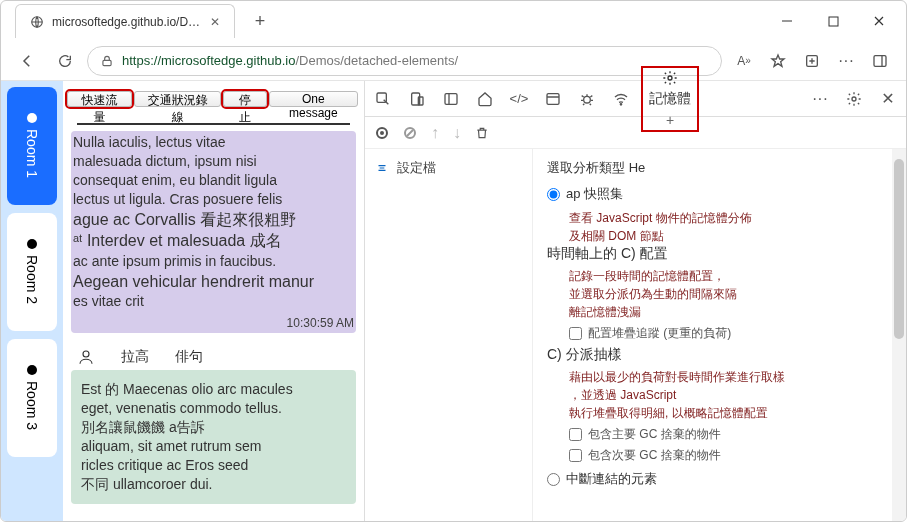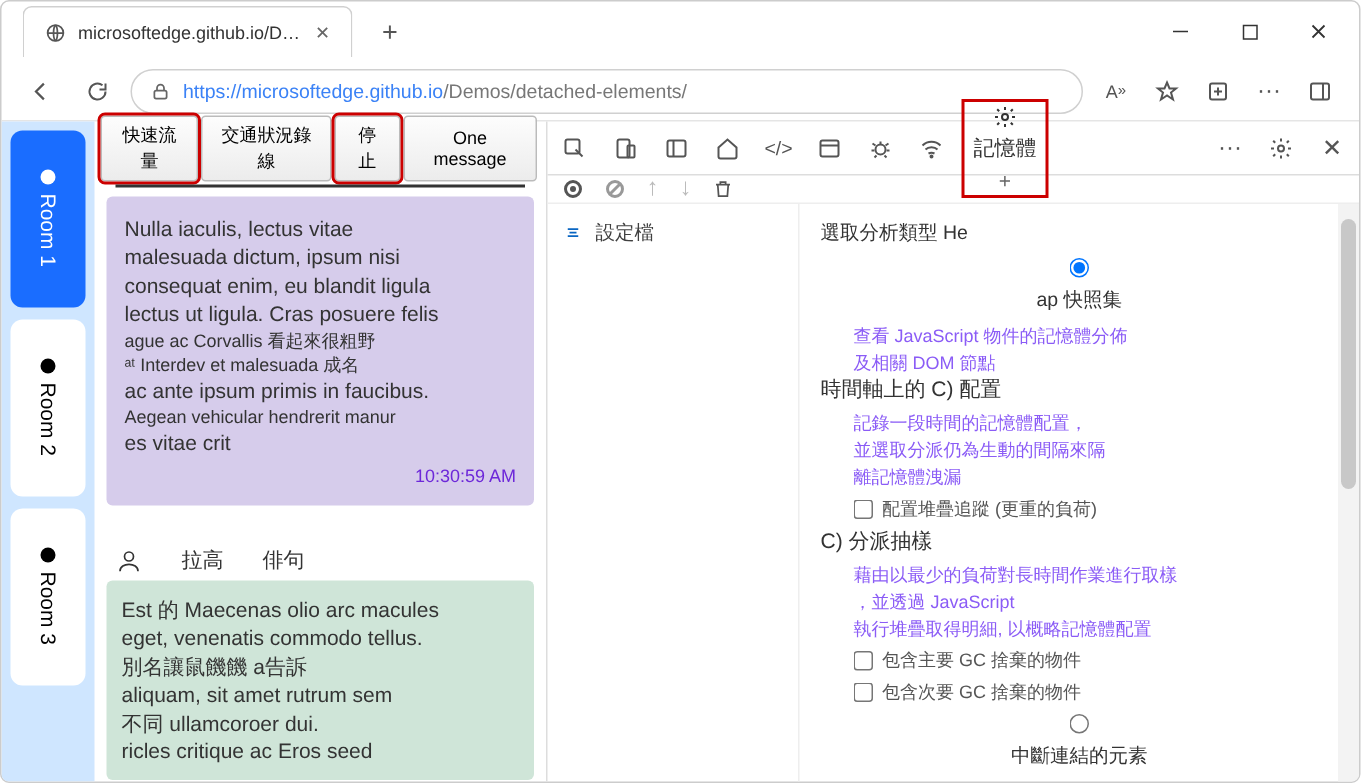--- a/index.html
+++ b/index.html
@@ -11,64 +11,64 @@
   .tab .globe { width: 14px; height: 14px; }
   .tab .title { flex: 1; white-space: nowrap; overflow: hidden; text-overflow: ellipsis; }
   .newtab { width: 30px; height: 30px; display: flex; align-items: center; justify-content: center; font-size: 18px; color: #555; margin-left: 10px; }
   .wincontrols { margin-left: auto; display: flex; }
   .wincontrols div { width: 46px; height: 32px; display: flex; align-items: center; justify-content: center; color: #333; }
 
   
   .addrbar { height: 40px; display: flex; align-items: center; padding: 0 10px; gap: 6px; border-bottom: 1px solid #e5e5e5; }
   .iconbtn { width: 32px; height: 32px; display: flex; align-items: center; justify-content: center; color: #555; border-radius: 4px; }
   .urlbox { flex: 1; height: 30px; border: 1px solid #d0d0d0; border-radius: 15px; display: flex; align-items: center; padding: 0 12px; gap: 8px; font-size: 13px; color: #777; }
-  .urlbox .dark { color: #3b82f6; }
+  .urlbox .dark { color: #14532d; }
   .addr-right { display: flex; gap: 2px; }
 
   
   .main { position: absolute; top: 80px; left: 0; right: 0; bottom: 0; display: flex; }
 
   
   .rooms { width: 62px; background: #cfe6ff; padding: 6px 4px; display: flex; flex-direction: column; gap: 8px; align-items: center; }
   .room { width: 50px; height: 118px; border-radius: 8px; writing-mode: vertical-rl; text-orientation: mixed; display: flex; align-items: center; justify-content: center; gap: 6px; font-size: 14px; background: #fff; }
   .room.active { background: #1a6dff; color: #fff; }
   .room .dot { width: 10px; height: 10px; border-radius: 50%; background: #000; display: inline-block; }
   .room.active .dot { background: #fff; }
 
   
   .msgarea { width: 302px; display: flex; flex-direction: column; border-right: 1px solid #ddd; }
   .msgtoolbar { height: 36px; display: flex; align-items: center; padding: 4px; gap: 0; }
-  .msgtoolbar button { height: 44px; padding: 0 10px; font-size: 12px; background: linear-gradient(#fdfdfd,#ececec); border: 1px solid #bbb; border-radius: 3px; margin-right: 2px; }
+  .msgtoolbar button { height: 16px; padding: 0 10px; font-size: 12px; background: linear-gradient(#fdfdfd,#ececec); border: 1px solid #bbb; border-radius: 3px; margin-right: 2px; }
   .hl { outline: 2px solid #c00; }
   .msgs { flex: 1; overflow: hidden; padding: 6px 8px; font-size: 14px; color: #333; line-height: 1.35; }
-  .msg1 { background: #d6cceb; border-radius: 4px; padding: 12px; margin-bottom: 23px; }
-  .msg1 .time { text-align: right; font-size: 12px; color: #6d28d9; margin-top: 4px; }
+  .msg1 { background: #d6cceb; border-radius: 4px; padding: 2px; margin-bottom: 10px; }
+  .msg1 .time { text-align: right; font-size: 12px; color: #404040; margin-top: 4px; }
   .posthdr { display: flex; align-items: center; gap: 26px; padding: 4px 6px; font-size: 14px; }
   .msg2 { background: #cfe5d8; border-radius: 4px; padding: 10px; }
 
   
   .devtools { flex: 1; display: flex; flex-direction: column; }
   .dt-tabs { height: 36px; border-bottom: 1px solid #ddd; display: flex; align-items: center; padding: 0 6px; gap: 10px; }
   .dt-tabs .ic { width: 24px; height: 24px; display: flex; align-items: center; justify-content: center; color: #555; }
   .memtab { display: flex; align-items: center; gap: 4px; padding: 2px 6px; outline: 2px solid #c00; color: #333; font-size: 14px; flex-direction: column; }
   .dt-right { margin-left: auto; display: flex; gap: 10px; }
   .dt-sub { height: 32px; border-bottom: 1px solid #eee; display: flex; align-items: center; padding: 0 10px; gap: 14px; color: #555; }
   .dt-body { flex: 1; display: flex; }
   .dt-left { width: 168px; border-right: 1px solid #eee; padding: 10px; font-size: 13px; color: #404040; }
   .dt-left .row { display: flex; align-items: center; gap: 8px; }
   .dt-panel { flex: 1; padding: 10px 14px; font-size: 13px; color: #333; overflow: hidden; position: relative; }
   .dt-panel h4 { font-weight: normal; font-size: 14px; margin: 0 0 4px; }
-  .dt-panel .sub { color: #8b5cf6; font-size: 12px; margin-left: 22px; line-height: 1.5; }
-  .opt { display: flex; align-items: center; gap: 6px; margin: 6px 0; flex-direction: column; }
+  .dt-panel .sub { color: #7f1d1d; font-size: 12px; margin-left: 22px; line-height: 1.5; }
+  .opt { display: flex; align-items: center; gap: 6px; margin: 6px 0; }
   .cb { display: flex; align-items: center; gap: 6px; margin: 4px 0 4px 22px; font-size: 12px; color: #555; }
   .vscroll { position: absolute; right: 0; top: 0; bottom: 0; width: 14px; background: #f3f3f3; }
   .vscroll .thumb { position: absolute; left: 2px; right: 2px; top: 10px; height: 180px; background: #c8c8c8; border-radius: 5px; }
 
   svg { display: block; }
-  .small { font-size: 12px; }
+  .small { font-size: 16px; }
 </style>
 </head>
 <body>
 
 <div class="titlebar">
   <div class="tab">
     <svg class="globe" viewBox="0 0 24 24" fill="none" stroke="#555" stroke-width="2">
         <circle cx="12" cy="12" r="9"></circle>
         <path d="M3 12h18M12 3c3 3 3 15 0 18M12 3c-3 3-3 15 0 18"></path>
       </svg>
@@ -180,22 +180,22 @@
             <path d="M4 21c0-4 4-6 8-6s8 2 8 6"></path>
           </svg>
         <span>拉高</span>
         <span>俳句</span>
       </div>
       <div class="msg2">
         <div>Est 的 Maecenas olio arc macules</div>
         <div>eget, venenatis commodo tellus.</div>
         <div>別名讓鼠饑饑 a告訴</div>
         <div>aliquam, sit amet rutrum sem</div>
+        <div>ricles critique ac Eros seed</div>
         <div>不同 ullamcoroer dui.</div>
-        <div>ricles critique ac Eros seed</div>
       </div>
     </div>
   </div>
 
   <div class="devtools">
     <div class="dt-tabs">
       <div class="ic">
           <svg width="16" height="16" viewBox="0 0 24 24" fill="none" stroke="#555" stroke-width="2">
             <rect x="3" y="3" width="14" height="14" rx="2"></rect>
             <path d="M13 13l7 7"></path>

